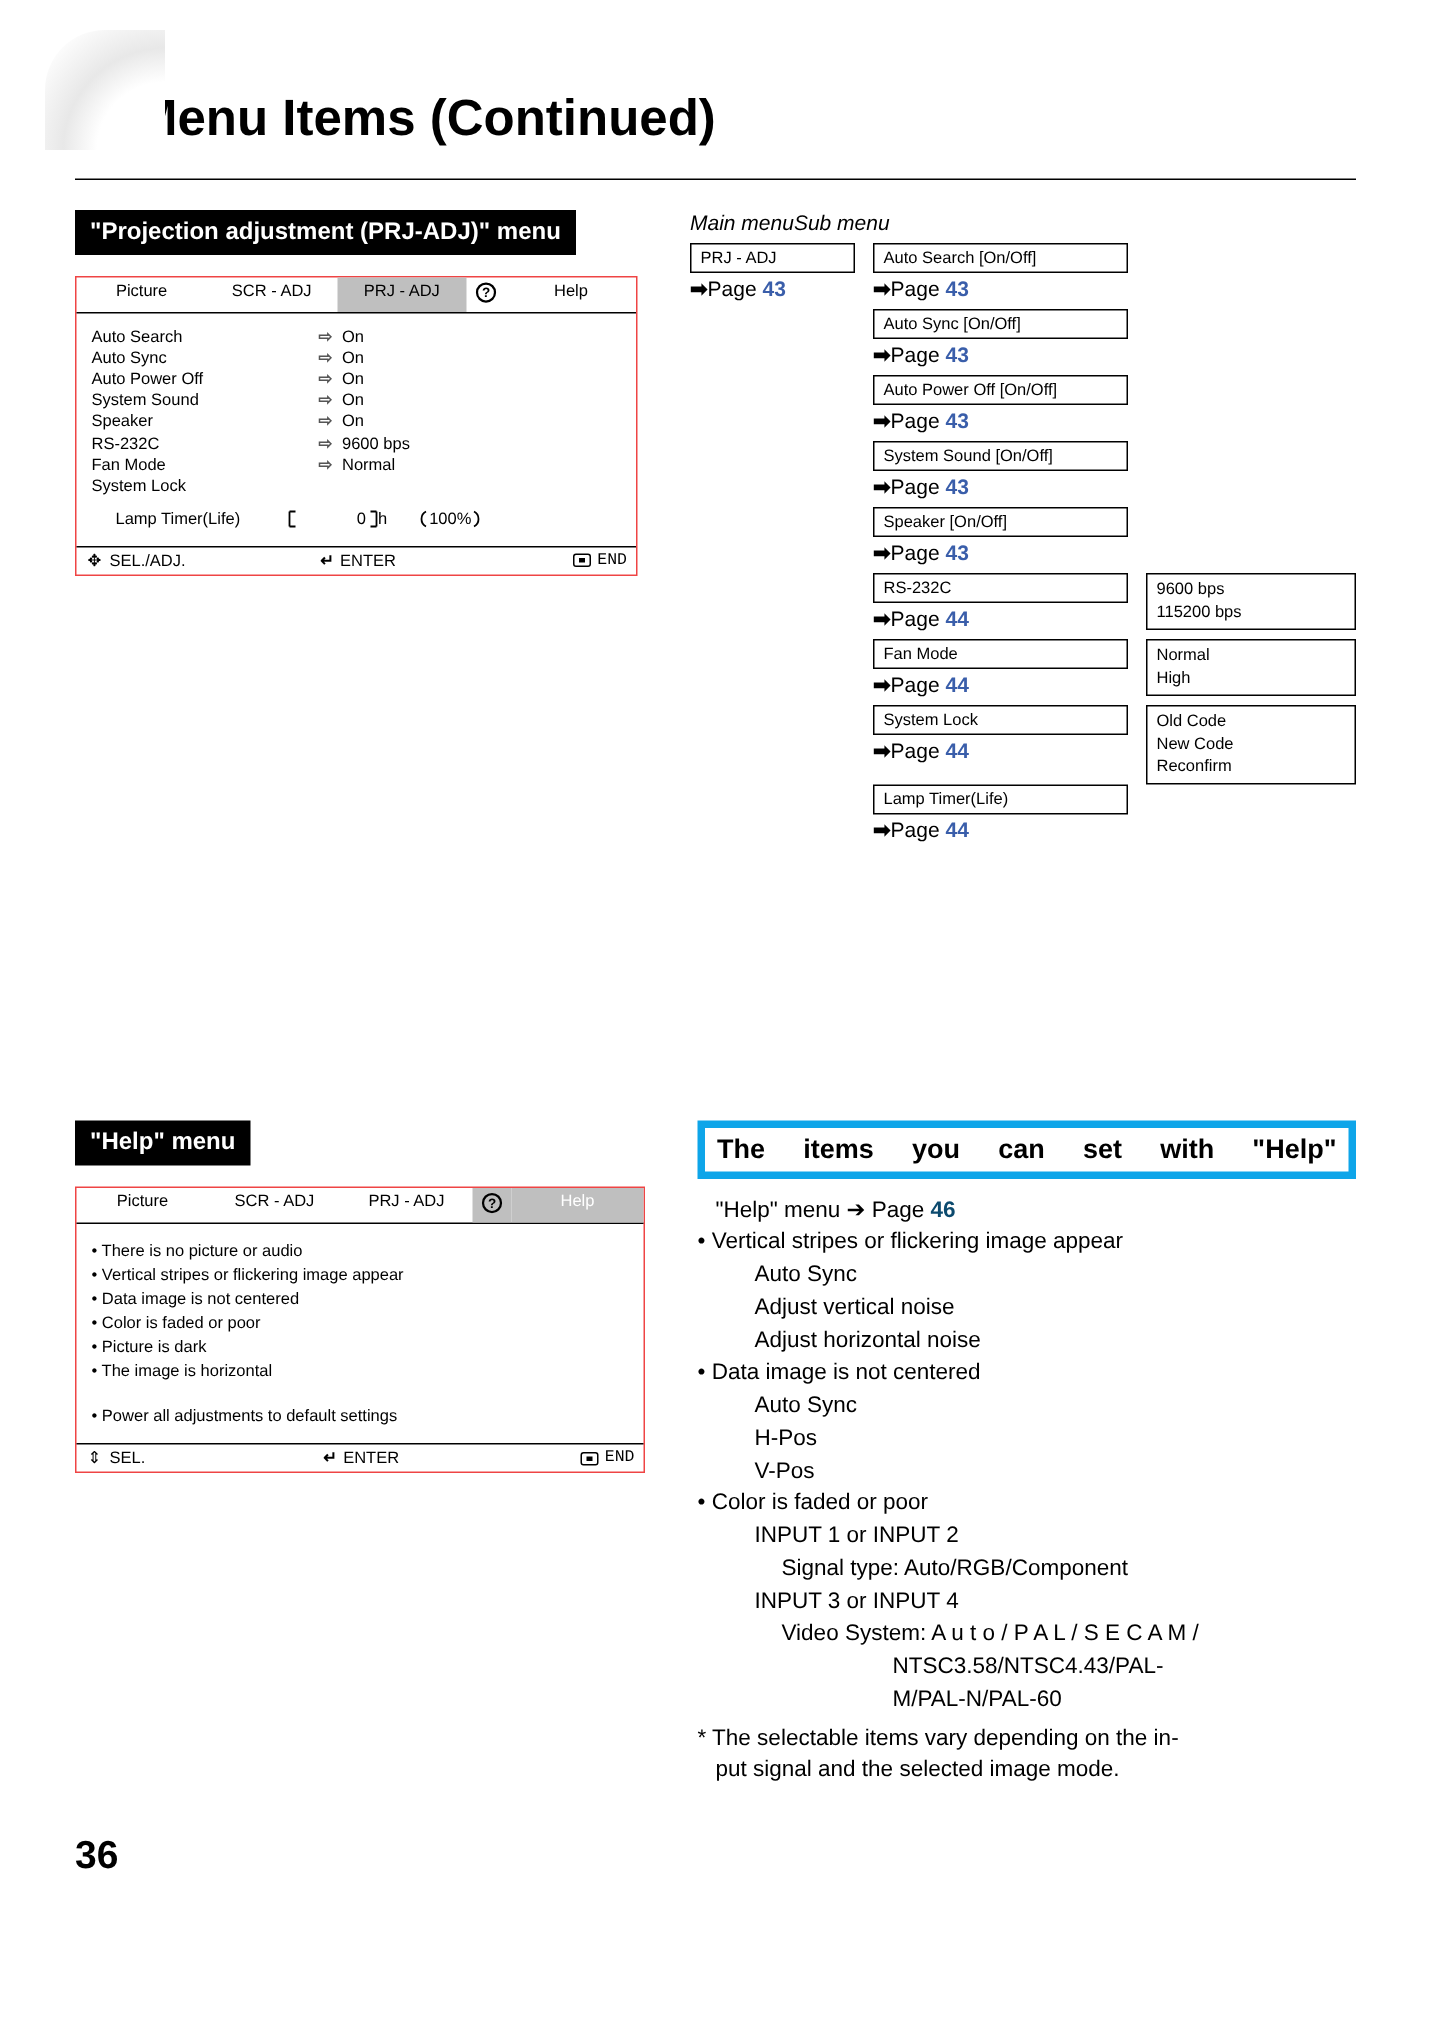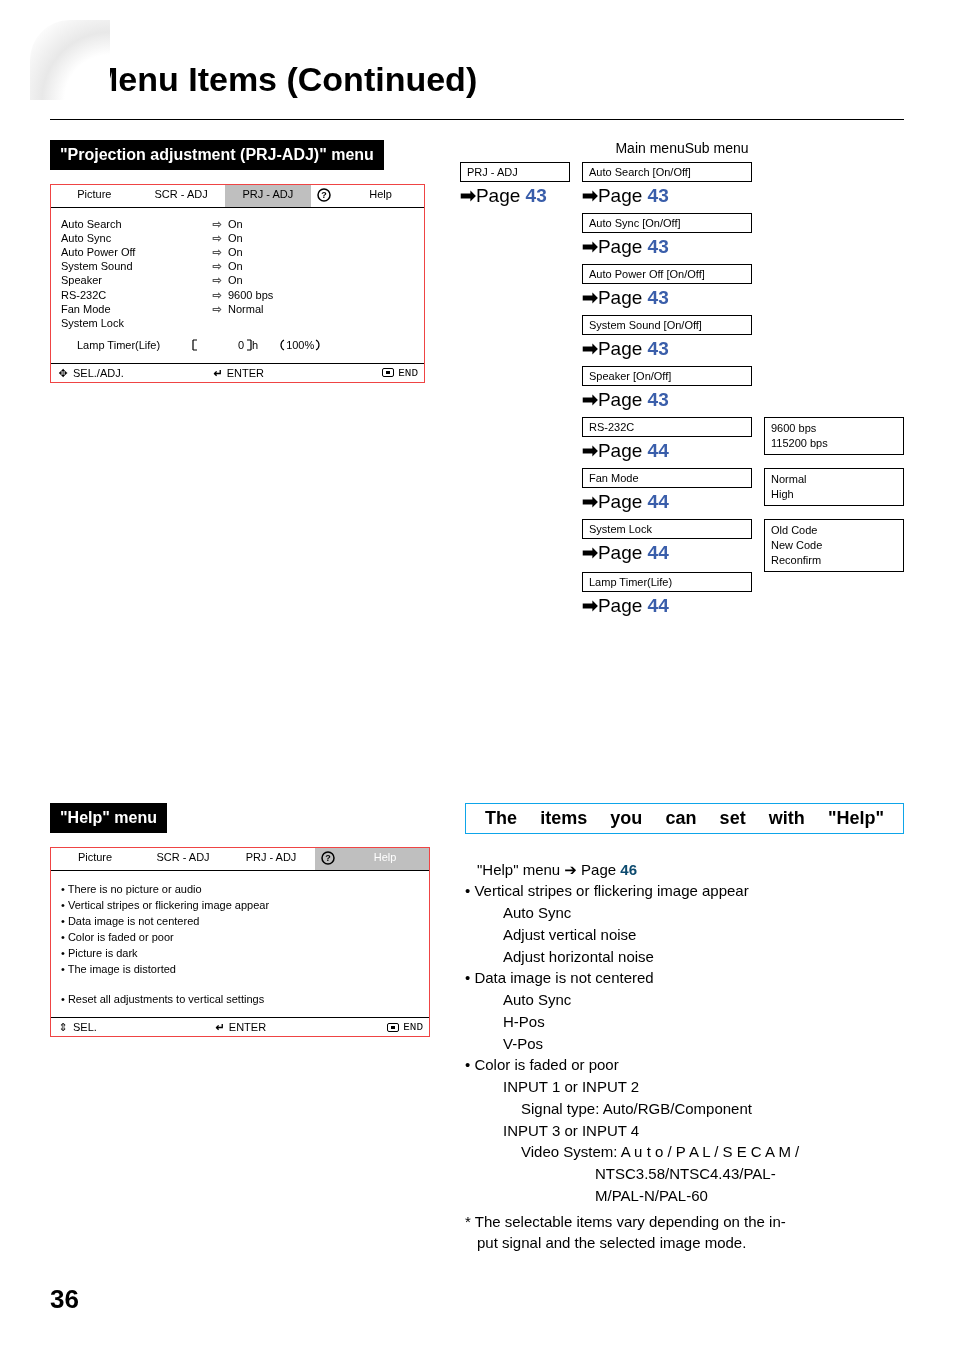--- a/index.html
+++ b/index.html
@@ -81,50 +81,50 @@
   .osd-list .spacer{ height:10px;}
 
   
   .glyph-arrows { display:inline-block; width:12px; text-align:center;}
   .glyph-enter::before { content:"↵"; font-weight:bold;}
   .glyph-end { display:inline-block; width:12px;height:9px; border:1px solid #000; border-radius:2px; position:relative;}
   .glyph-end::after { content:""; position:absolute; left:3px; top:2px; width:4px;height:3px; background:#000;}
   .glyph-out { font-weight:bold;}
 
   
-  .lbl-main-sub { display:flex; justify-content:center; font-size:14px; margin-bottom:6px;}
+  .lbl-main-sub { display:flex; justify-content:flex-start; font-size:14px; margin-bottom:6px;font-style:italic;}
   .tree-row { display:flex; align-items:flex-start; gap:12px; margin-bottom:0;}
   .tree-cell { position:relative;}
   .node-box {
     border:1px solid #000;
     font-size:11px;
     padding:3px 6px;
     background:#fff;
     white-space:nowrap;
     min-width:150px;
   }
-  .page-ref { font-size:19px; margin-top:2px; margin-bottom:6px;}
+  .page-ref { font-size:14px; margin-top:2px; margin-bottom:6px;}
   .page-ref .arrow { font-weight:bold;}
   .page-ref .num { color:#3a5eaa; font-weight:bold;}
   .sub-box {
     border:1px solid #000;
     font-size:11px;
     padding:3px 6px 3px 6px;
     background:#fff;
     line-height:1.35;
     min-width:140px;
   }
 
   
   .help-right-box {
-    border:1px solid #0ea5e9;
-    padding:4px 19px;
+    border:5px solid #0ea5e9;
+    padding:4px 8px;
     font-weight:bold;
     font-size:18px;
-    margin-bottom:25px;
+    margin-bottom:10px;
     text-align: justify;
     text-align-last: justify;
   }
   .help-right-box .l2 { text-align-last:left;}
   .help-list { font-size:15px; line-height:1.45;}
   .help-list .link { color:#0c4a6e; font-weight:bold;}
   .help-list .ind1 { padding-left:38px;}
   .help-list .ind2 { padding-left:56px;}
   .help-list .ind3 { padding-left:130px;}
   .help-list .row0 { padding-left:12px;}
@@ -328,23 +328,23 @@
               </svg>
           </div>
           <div class="osd-tab help-active">Help</div>
         </div>
         <div class="osd-list" id="osd2-body">
             <div class="itm">• There is no picture or audio</div>
             <div class="itm">• Vertical stripes or flickering image appear</div>
             <div class="itm">• Data image is not centered</div>
             <div class="itm">• Color is faded or poor</div>
             <div class="itm">• Picture is dark</div>
-            <div class="itm">• The image is distorted</div>
+            <div class="itm">• The image is horizontal</div>
             <div class="spacer"></div>
-            <div class="itm">• Reset all adjustments to vertical settings</div>
+            <div class="itm">• Power all adjustments to default settings</div>
           </div>
         <div class="osd-foot">
           <div>
               <span class="glyph-arrows">⇕</span>
               <span>SEL.</span>
             </div>
           <div>
               <span class="glyph-enter"></span>
               <span>ENTER</span>
             </div>

